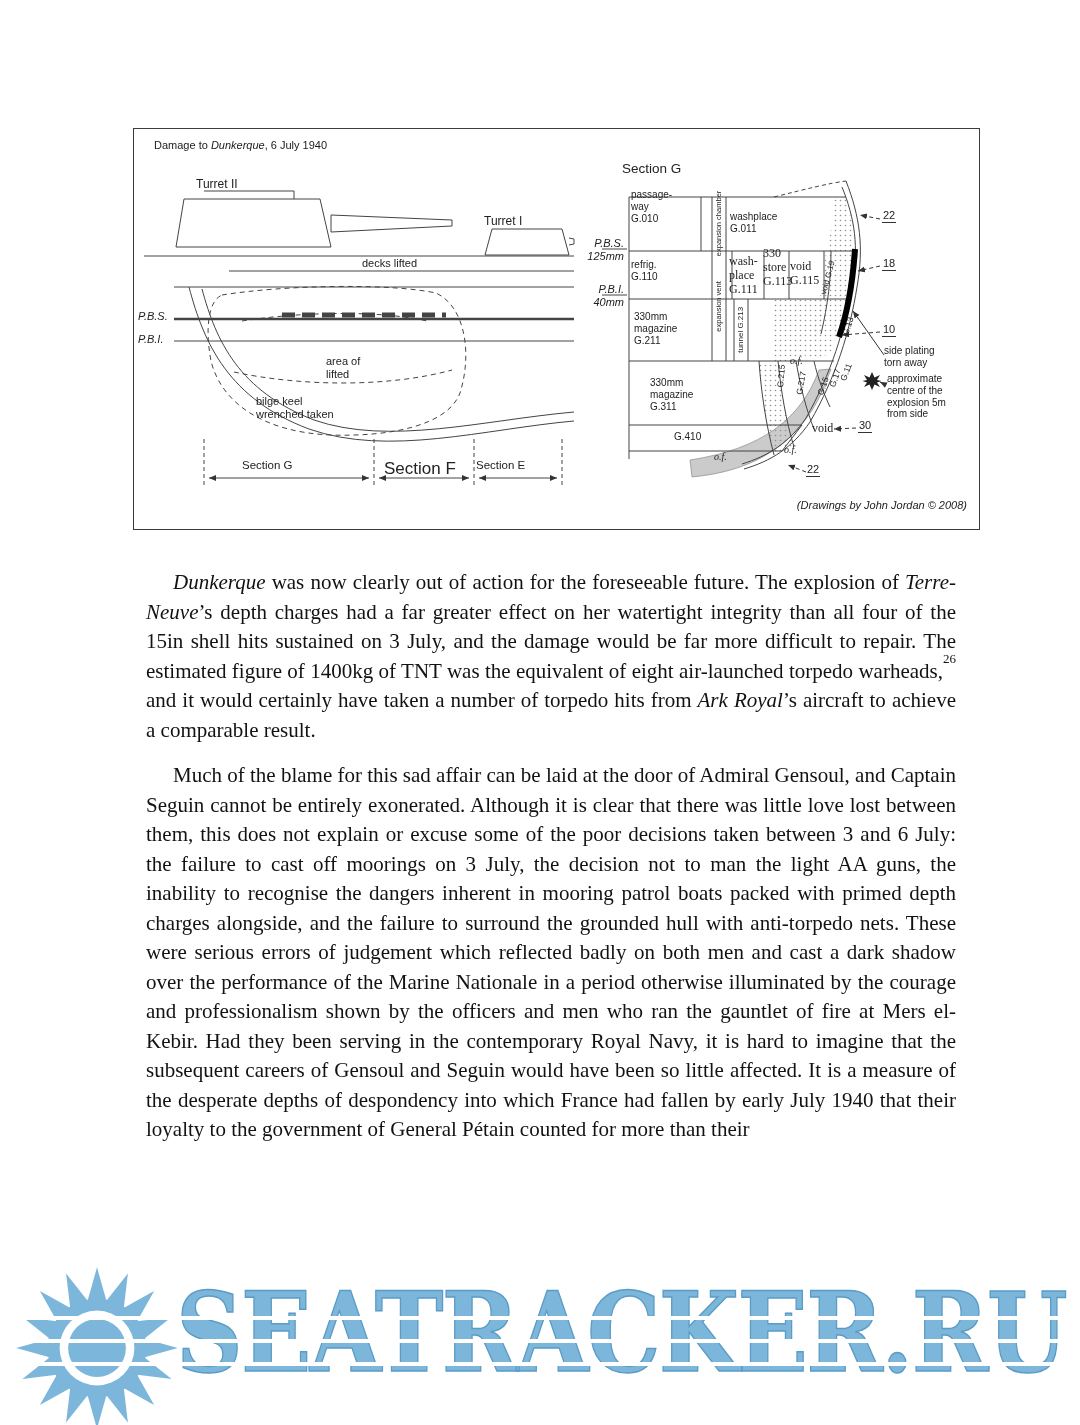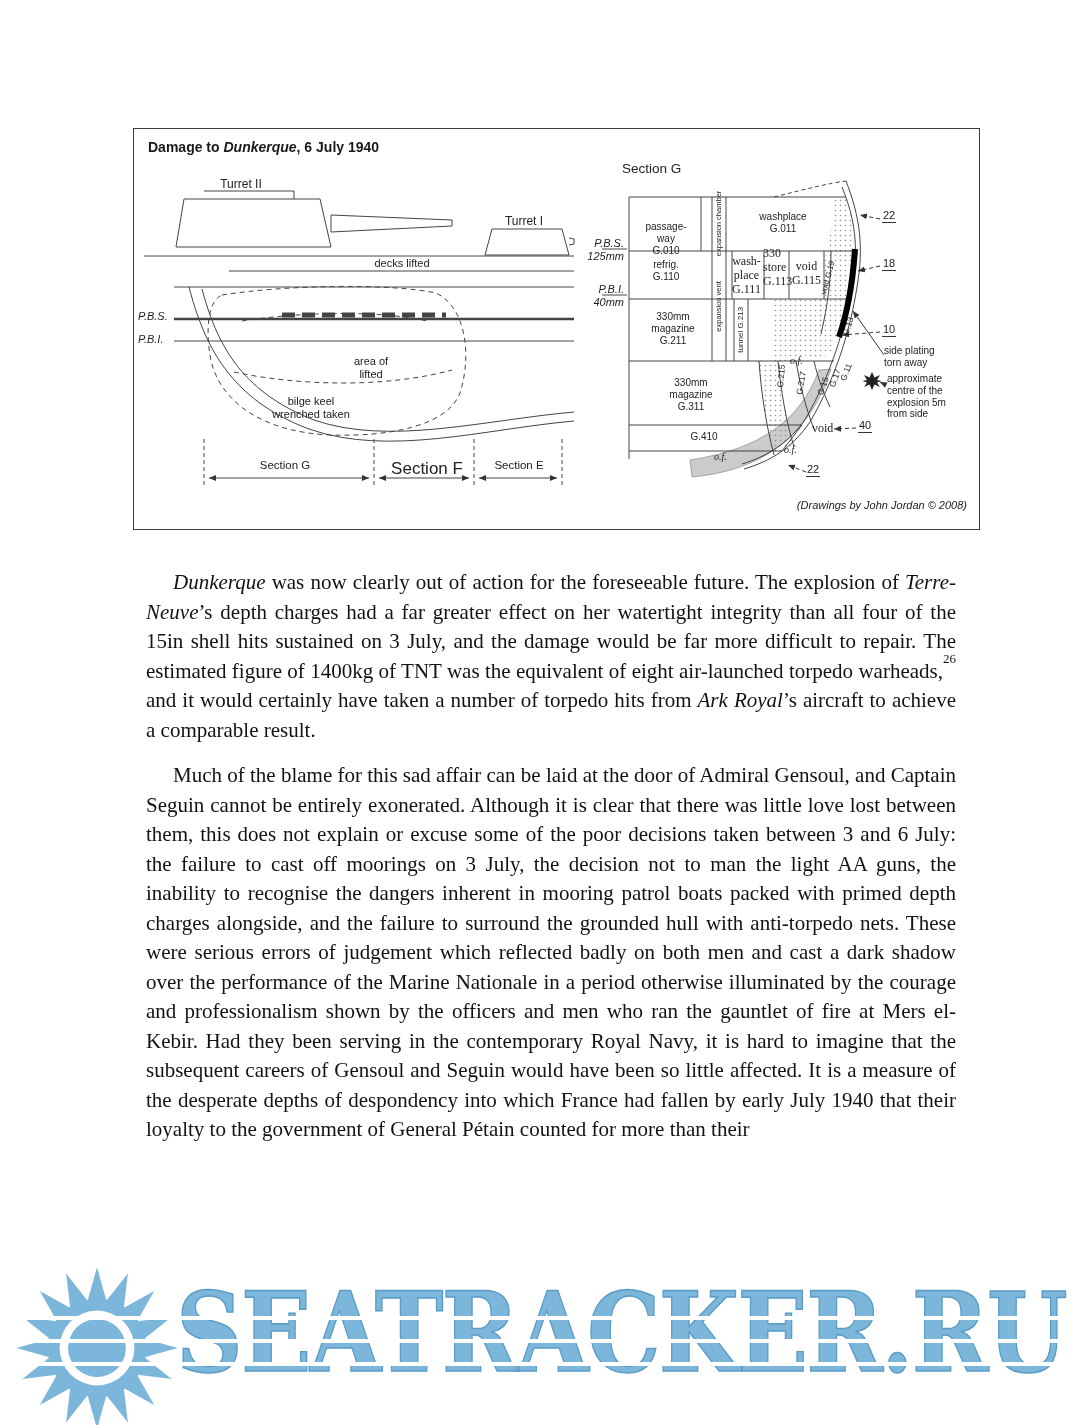--- a/index.html
+++ b/index.html
@@ -4,29 +4,29 @@
 <style>
   html,body{margin:0;padding:0;background:#ffffff;}
   .page{position:relative;width:1080px;height:1425px;background:#fff;overflow:hidden;
         font-family:"Liberation Sans",sans-serif;color:#1a1a1a;}
 
   
   .figure{position:absolute;left:133px;top:128px;width:845px;height:400px;
           border:1px solid #3c3c3c;background:#fff;}
   .figure svg.diagram{position:absolute;left:0;top:0;width:845px;height:400px;}
   .lbl{position:absolute;font-size:11px;line-height:1.18;color:#222;white-space:pre-line;}
-  .c{text-align:center;}
+  .c{}
   .r{text-align:right;}
   .it{font-style:italic;}
   .sm{font-size:10px;}
   .xs{font-size:12px;font-family:Liberation Serif, serif;}
   .tiny{font-size:7.5px;}
   .rot{transform-origin:center center;text-align:center;}
   .num{font-size:11px;border-bottom:1px solid #333;padding:0 1px;}
-  .fig-title{position:absolute;left:14px;top:10px;font-size:14px;font-weight:bold;}
+  .fig-title{position:absolute;left:20px;top:10px;font-size:11px;font-weight:normal;}
   .of{font-family:"Liberation Serif",serif;font-style:italic;font-size:10px;}
 
   
   .bodytext{position:absolute;left:130px;top:552px;width:842px;
             font-family:"Liberation Serif",serif;font-size:21px;line-height:29.5px;
             text-align:justify;color:#121212;}
   .bodytext p{margin:16px;text-indent:27px;}
   .bodytext sup{font-size:13px;line-height:0;position:relative;top:-7px;}
 
   
@@ -144,21 +144,21 @@
 wrenched taken</div>
     <div class="lbl c" style="left:108px;top:330px;width:86px;font-size:11.5px">Section G</div>
     <div class="lbl c" style="left:250px;top:330px;width:86px;font-size:17px">Section F</div>
     <div class="lbl c" style="left:342px;top:330px;width:86px;font-size:11.5px">Section E</div>
 
     <div class="lbl" style="left:488px;top:32px;font-size:13.5px">Section G</div>
     <div class="lbl r it" style="left:428px;top:108px;width:62px">P.B.S.
 125mm</div>
     <div class="lbl r it" style="left:428px;top:154px;width:62px">P.B.I.
 40mm</div>
-    <div class="lbl c sm" style="left:497px;top:92px;width:70px">passage-
+    <div class="lbl c sm" style="left:497px;top:60px;width:70px">passage-
 way
 G.010</div>
     <div class="lbl c sm" style="left:596px;top:82px;width:106px">washplace
 G.011</div>
     <div class="lbl c sm" style="left:497px;top:130px;width:70px">refrig.
 G.110</div>
     <div class="lbl c xs" style="left:595px;top:125px;width:35px">wash-
 place
 G.111</div>
     <div class="lbl c xs" style="left:629px;top:117px;width:14px">330
@@ -186,21 +186,21 @@
     <div class="lbl rot" style="left:694px;top:238px;width:36px;font-size:8.5px;transform:rotate(-68deg)">G.11</div>
 
     <div class="lbl of" style="left:656px;top:226px">o.f.</div>
     <div class="lbl of" style="left:650px;top:315px">o.f.</div>
     <div class="lbl of" style="left:580px;top:322px">o.f.</div>
     <div class="lbl xs" style="left:678px;top:292px">void</div>
 
     <div class="lbl num" style="left:748px;top:80px">22</div>
     <div class="lbl num" style="left:748px;top:128px">18</div>
     <div class="lbl num" style="left:748px;top:194px">10</div>
-    <div class="lbl num" style="left:724px;top:290px">40</div>
+    <div class="lbl num" style="left:724px;top:290px">30</div>
     <div class="lbl num" style="left:672px;top:334px">22</div>
 
     <div class="lbl sm" style="left:750px;top:216px;width:85px">side plating
 torn away</div>
     <div class="lbl sm" style="left:753px;top:244px;width:88px">approximate
 centre of the
 explosion 5m
 from side</div>
 
     <div class="lbl r it" style="left:598px;top:370px;width:235px">(Drawings by John Jordan © 2008)</div>

